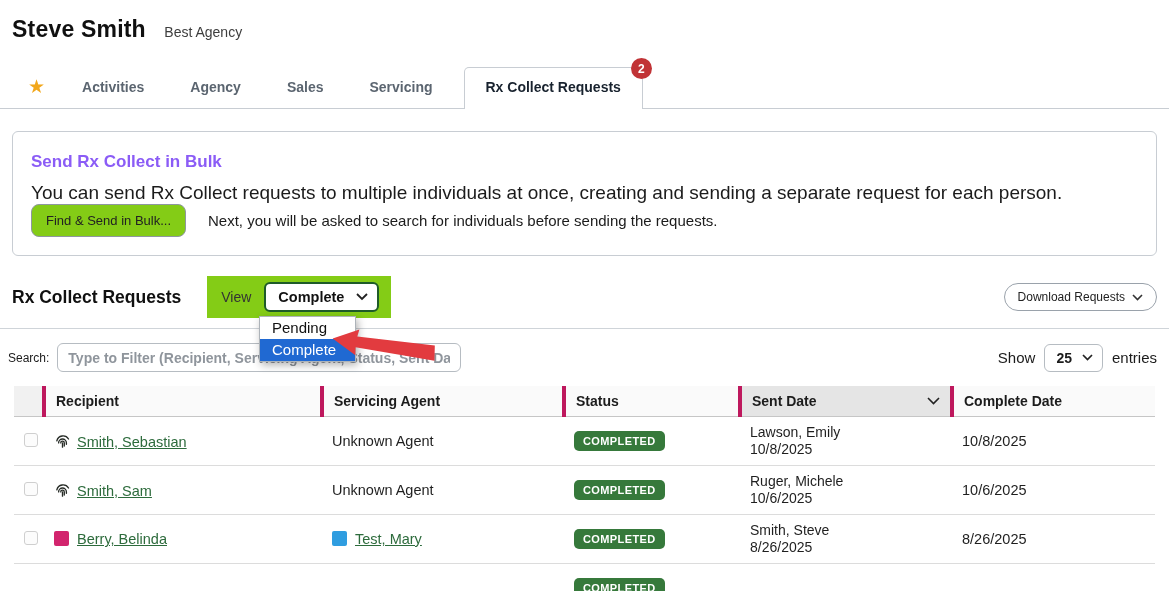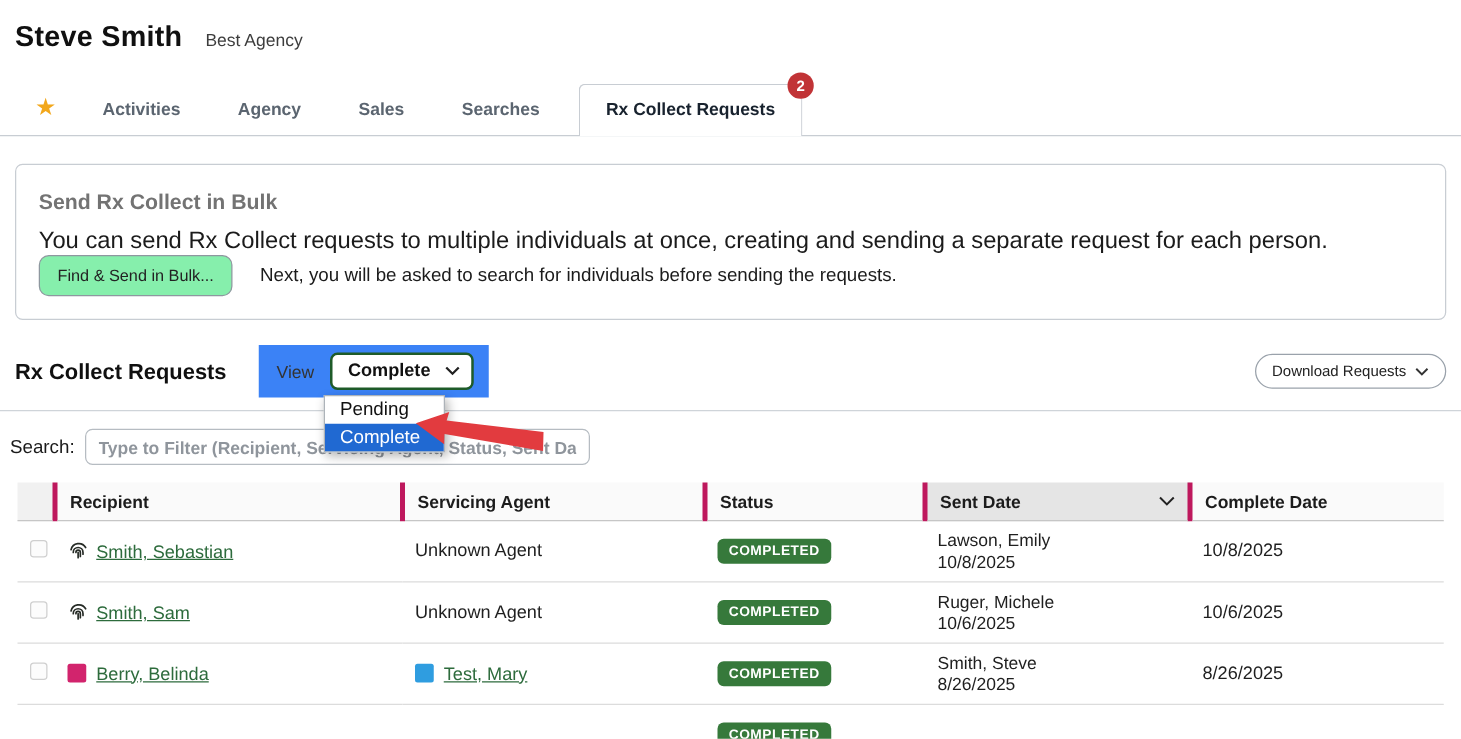--- a/index.html
+++ b/index.html
@@ -25,46 +25,46 @@
     color: #18222e; font-weight: 700; font-size: 14px; cursor: pointer;
   }
   .tab-badge {
     position: absolute; top: -10px; right: -10px; width: 21px; height: 21px; border-radius: 50%;
     background: #c13336; color: #fff; font-size: 12px; font-weight: 700;
     display: flex; align-items: center; justify-content: center;
   }
 
   
   .panel { margin: 22px 12px 0; border: 1px solid #c8cdd3; border-radius: 6px; padding: 16px 18px 18px; }
-  .panel h2 { font-size: 17px; font-weight: 700; color: #737373; margin: 4px 0 10px; }
+  .panel h2 { font-size: 17px; font-weight: 700; color: #8b5cf6; margin: 4px 0 10px; }
   .panel p { font-size: 19px; }
   .bulk-row { display: flex; align-items: center; gap: 22px; }
-  .btn { background: #86efac; border: 1px solid #8e979f; border-radius: 8px; padding: 8px 14px; font-size: 13px; color: #222; cursor: pointer; font-family: inherit; }
+  .btn { background: #84cc16; border: 1px solid #8e979f; border-radius: 8px; padding: 8px 14px; font-size: 13px; color: #222; cursor: pointer; font-family: inherit; }
   .bulk-note { font-size: 15px; }
 
   
   .req-head { display: flex; align-items: center; margin-top: 20px; padding: 0 12px; height: 42px; }
   .req-title { font-size: 17.5px; font-weight: 700; color: #101010; }
-  .view-wrap { display: flex; align-items: center; background: #3b82f6; margin-left: 26px; padding: 6px 12px 6px 14px; gap: 13px; }
+  .view-wrap { display: flex; align-items: center; background: #84cc16; margin-left: 26px; padding: 6px 12px 6px 14px; gap: 13px; }
   .view-label { font-size: 14px; color: #333; }
   .view-select {
     display: flex; align-items: center; gap: 12px; background: #fff; cursor: pointer;
     border: 2px solid #1e5b29; border-radius: 6px; padding: 5px 9px 5px 12px;
     font-size: 14.5px; font-weight: 700; color: #111;
   }
   .pill-btn {
     margin-left: auto; display: flex; align-items: center; gap: 7px; cursor: pointer;
     background: #fff; border: 1px solid #9aa2ab; border-radius: 15px; padding: 6px 13px;
     font-size: 12px; font-weight: 400; color: #222; font-family: inherit;
   }
   .divider { border-top: 1px solid #cfd4d9; margin-top: 10px; }
 
   
   .search-row { display: flex; align-items: center; padding: 14px 12px 10px 8px; }
-  .search-label { font-size: 15px; }
+  .search-label { font-size: 12px; }
   .search-input {
     width: 404px; height: 29px; margin-left: 8px; border: 1px solid #b6bcc2; border-radius: 6px;
     padding: 0 10px; font-size: 14px; font-family: inherit; font-weight: 600; color: #333;
   }
   .search-input::placeholder { color: #8f959c; font-weight: 600; }
   .show-group { margin-left: auto; display: flex; align-items: center; gap: 9px; font-size: 15px; }
   .mini-select {
     display: flex; align-items: center; gap: 10px; border: 1px solid #b6bcc2; border-radius: 6px;
     height: 28px; padding: 0 9px 0 11px; font-size: 14px; font-weight: 600; cursor: pointer; background: #fff;
   }
@@ -106,21 +106,21 @@
 <div class="page-header">
   <h1>Steve Smith</h1>
   <span class="agency">Best Agency</span>
 </div>
 
 <div class="tabbar">
   <span class="star">★</span>
   <span class="tab">Activities</span>
   <span class="tab">Agency</span>
   <span class="tab">Sales</span>
-  <span class="tab">Searches</span>
+  <span class="tab">Servicing</span>
   <span class="tab-active">
     <span>Rx Collect Requests</span>
     <span class="tab-badge">2</span>
   </span>
 </div>
 
 <div class="panel">
   <h2>Send Rx Collect in Bulk</h2>
   <p>You can send Rx Collect requests to multiple individuals at once, creating and sending a separate request for each person.</p>
   <div class="bulk-row">
@@ -145,20 +145,30 @@
     <svg width="11" height="7">
         <path d="M1 1l4.5 4.5L10 1" stroke="#333" stroke-width="1.6" fill="none"></path>
       </svg>
   </button>
 </div>
 <div class="divider"></div>
 
 <div class="search-row">
   <span class="search-label">Search:</span>
   <input class="search-input" type="text" placeholder="Type to Filter (Recipient, Servicing Agent, Status, Sent Date)" style="">
+  <div class="show-group">
+    <span>Show</span>
+    <span class="mini-select">
+      <span>25</span>
+      <svg width="11" height="7">
+          <path d="M1 1l4.5 4.5L10 1" stroke="#222" stroke-width="1.7" fill="none"></path>
+        </svg>
+    </span>
+    <span>entries</span>
+  </div>
 </div>
 
 <table>
   <colgroup>
     <col class="c-check">
       <col class="c-recip">
       <col class="c-agent">
       <col class="c-status">
       <col class="c-sent">
       <col class="c-comp">

